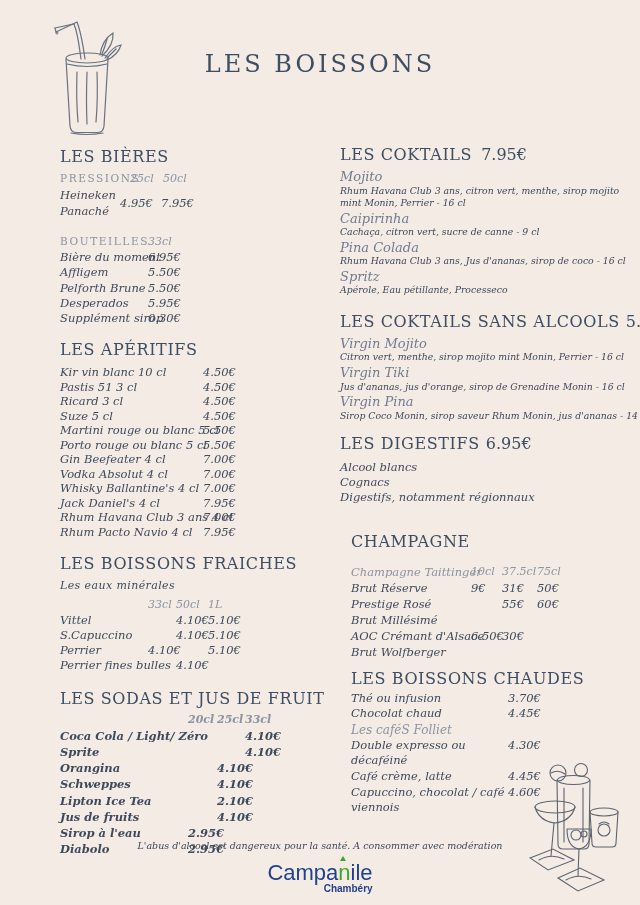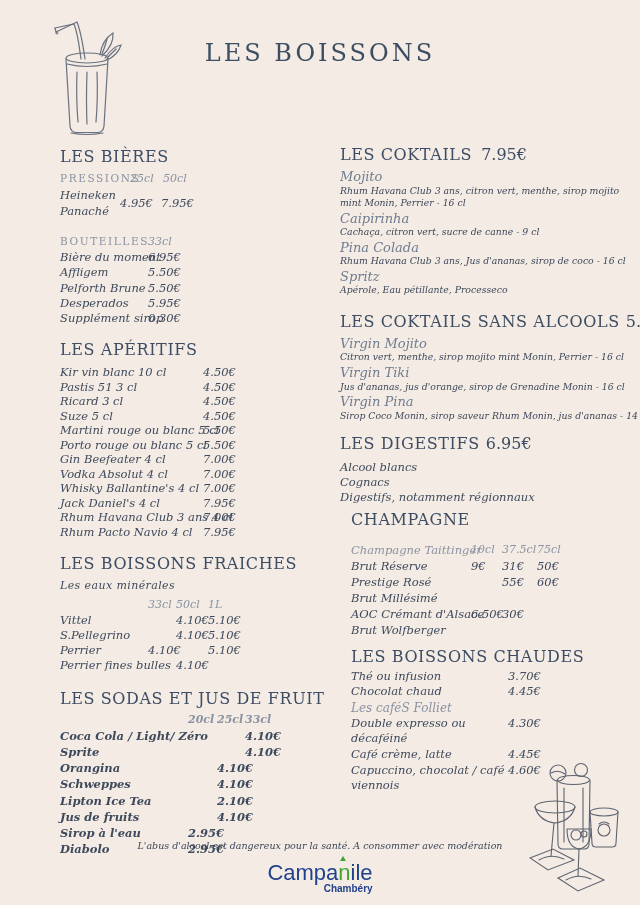--- a/index.html
+++ b/index.html
@@ -2,21 +2,21 @@
 <html><head>
 <meta charset="utf-8">
 <style>
   * { margin:0; padding:0; box-sizing:border-box; }
   html,body { background:#f3ebe4; }
   body {
     position:relative; width:640px; height:905px; overflow:hidden;
     font-family:"DejaVu Serif", serif; color:#3e4c60;
   }
   .page-title {
-    position:absolute; top:39px; left:0; width:100%; text-align:center;
+    position:absolute; top:50px; left:0; width:100%; text-align:center;
     font-size:24px; letter-spacing:3px; color:#3d4e63;
   }
   .col-left  { position:absolute; left:60px;  top:145px; width:268px; }
   .col-right { position:absolute; left:340px; top:143px; width:296px; }
 
   .sec { margin-bottom:12px; }
   .sec-title { font-size:16px; letter-spacing:0.6px; color:#3d4d63; line-height:23px; }
   .sec-title-row { line-height:23px; margin-bottom:3px; white-space:nowrap; }
   .sec-price { font-size:16px; color:#3d4d63; margin-left:9px; }
 
@@ -270,21 +270,21 @@
 </div>
     <div>
   <div class="row-4">
           <span class="nm">Vittel</span>
           <span class="pr"></span>
           <span class="pr">4.10€</span>
           <span class="pr">5.10€</span>
         </div>
 
   <div class="row-4">
-          <span class="nm">S.Pellegrino</span>
+          <span class="nm">S.Capuccino</span>
           <span class="pr"></span>
           <span class="pr">4.10€</span>
           <span class="pr">5.10€</span>
         </div>
 
   <div class="row-4">
           <span class="nm">Perrier</span>
           <span class="pr">4.10€</span>
           <span class="pr"></span>
           <span class="pr">5.10€</span>
@@ -410,21 +410,21 @@
           <div class="cock-desc">Jus d'ananas, jus d'orange, sirop de Grenadine Monin - 16 cl</div>
         </div>
 
   <div class="cock-item">
           <div class="cock-name">Virgin Pina</div>
           <div class="cock-desc">Sirop Coco Monin, sirop saveur Rhum Monin, jus d'ananas - 14 cl</div>
         </div>
 </div>
   </div>
 
-  <div class="sec dige" style="margin-bottom:3px;">
+  <div class="sec dige" style="margin-bottom:25px;">
     <div class="sec-title-row" style="margin-bottom:5px;"><span class="sec-title">LES DIGESTIFS</span><span class="sec-price" style="margin-left:6px;">6.95€</span></div>
     <div>
   <span class="nm">Alcool blancs</span>
 
   <span class="nm">Cognacs</span>
 
   <span class="nm">Digestifs, notamment régionnaux</span>
 </div>
   </div>
 

